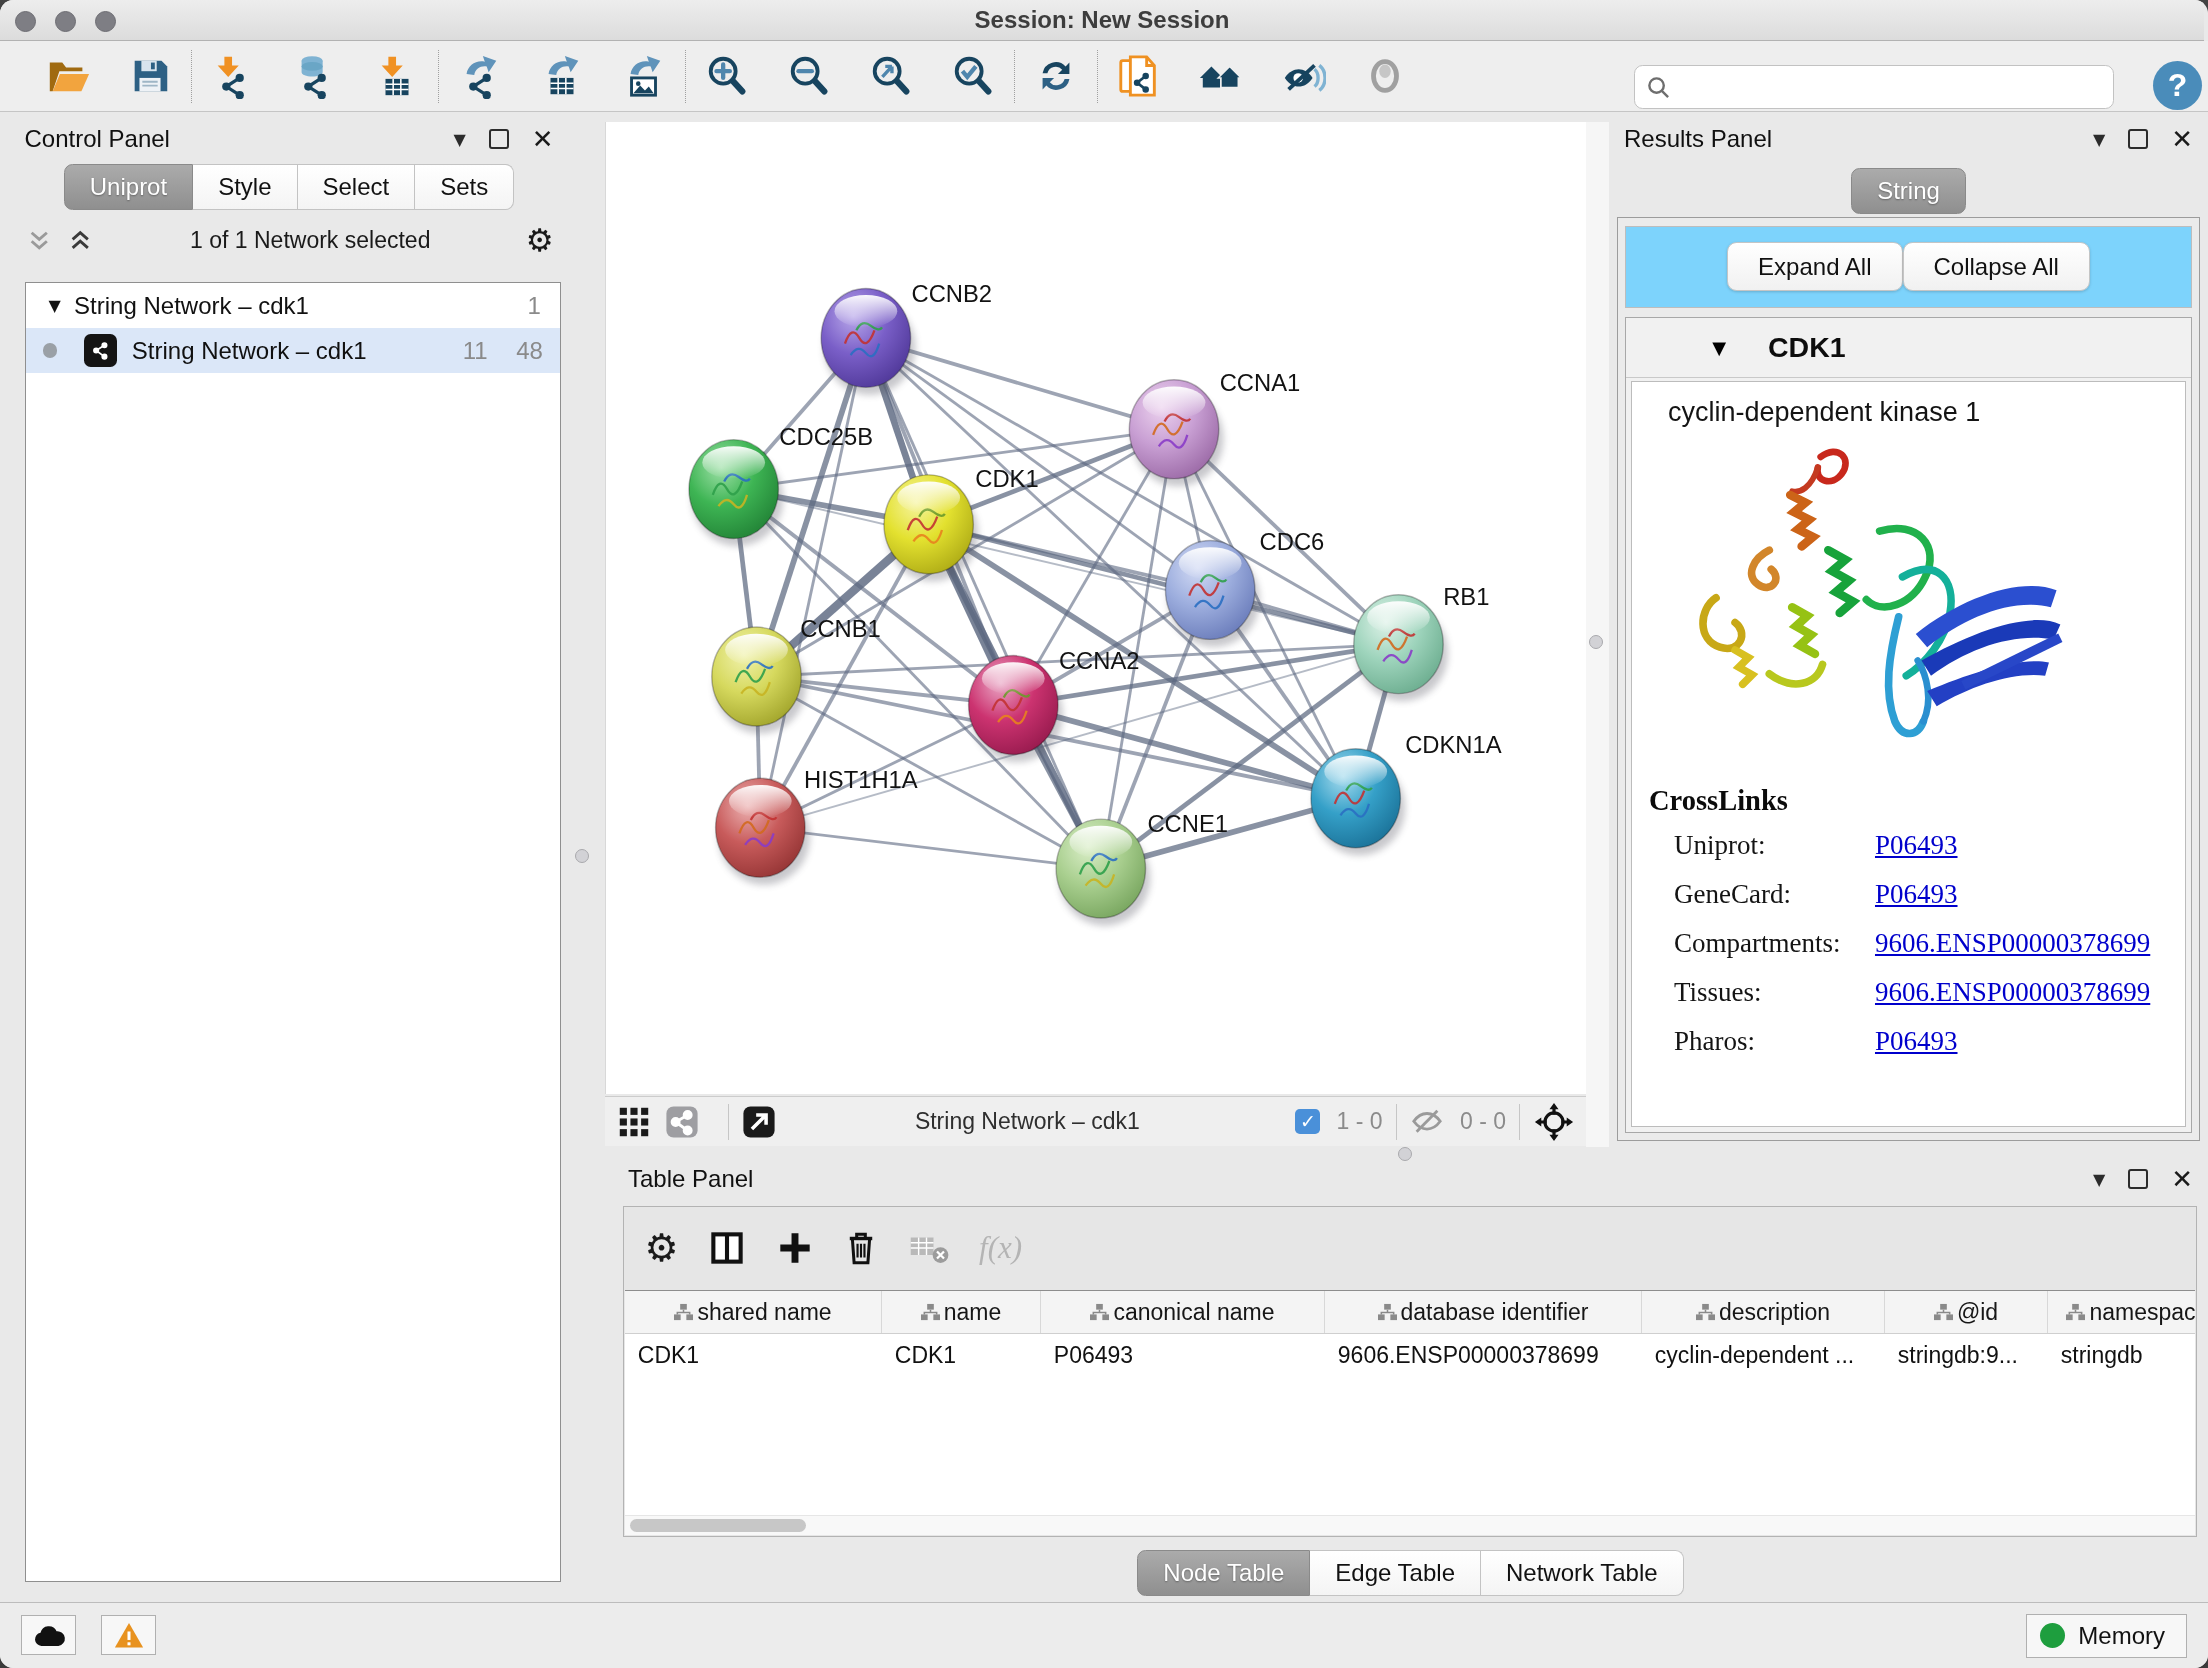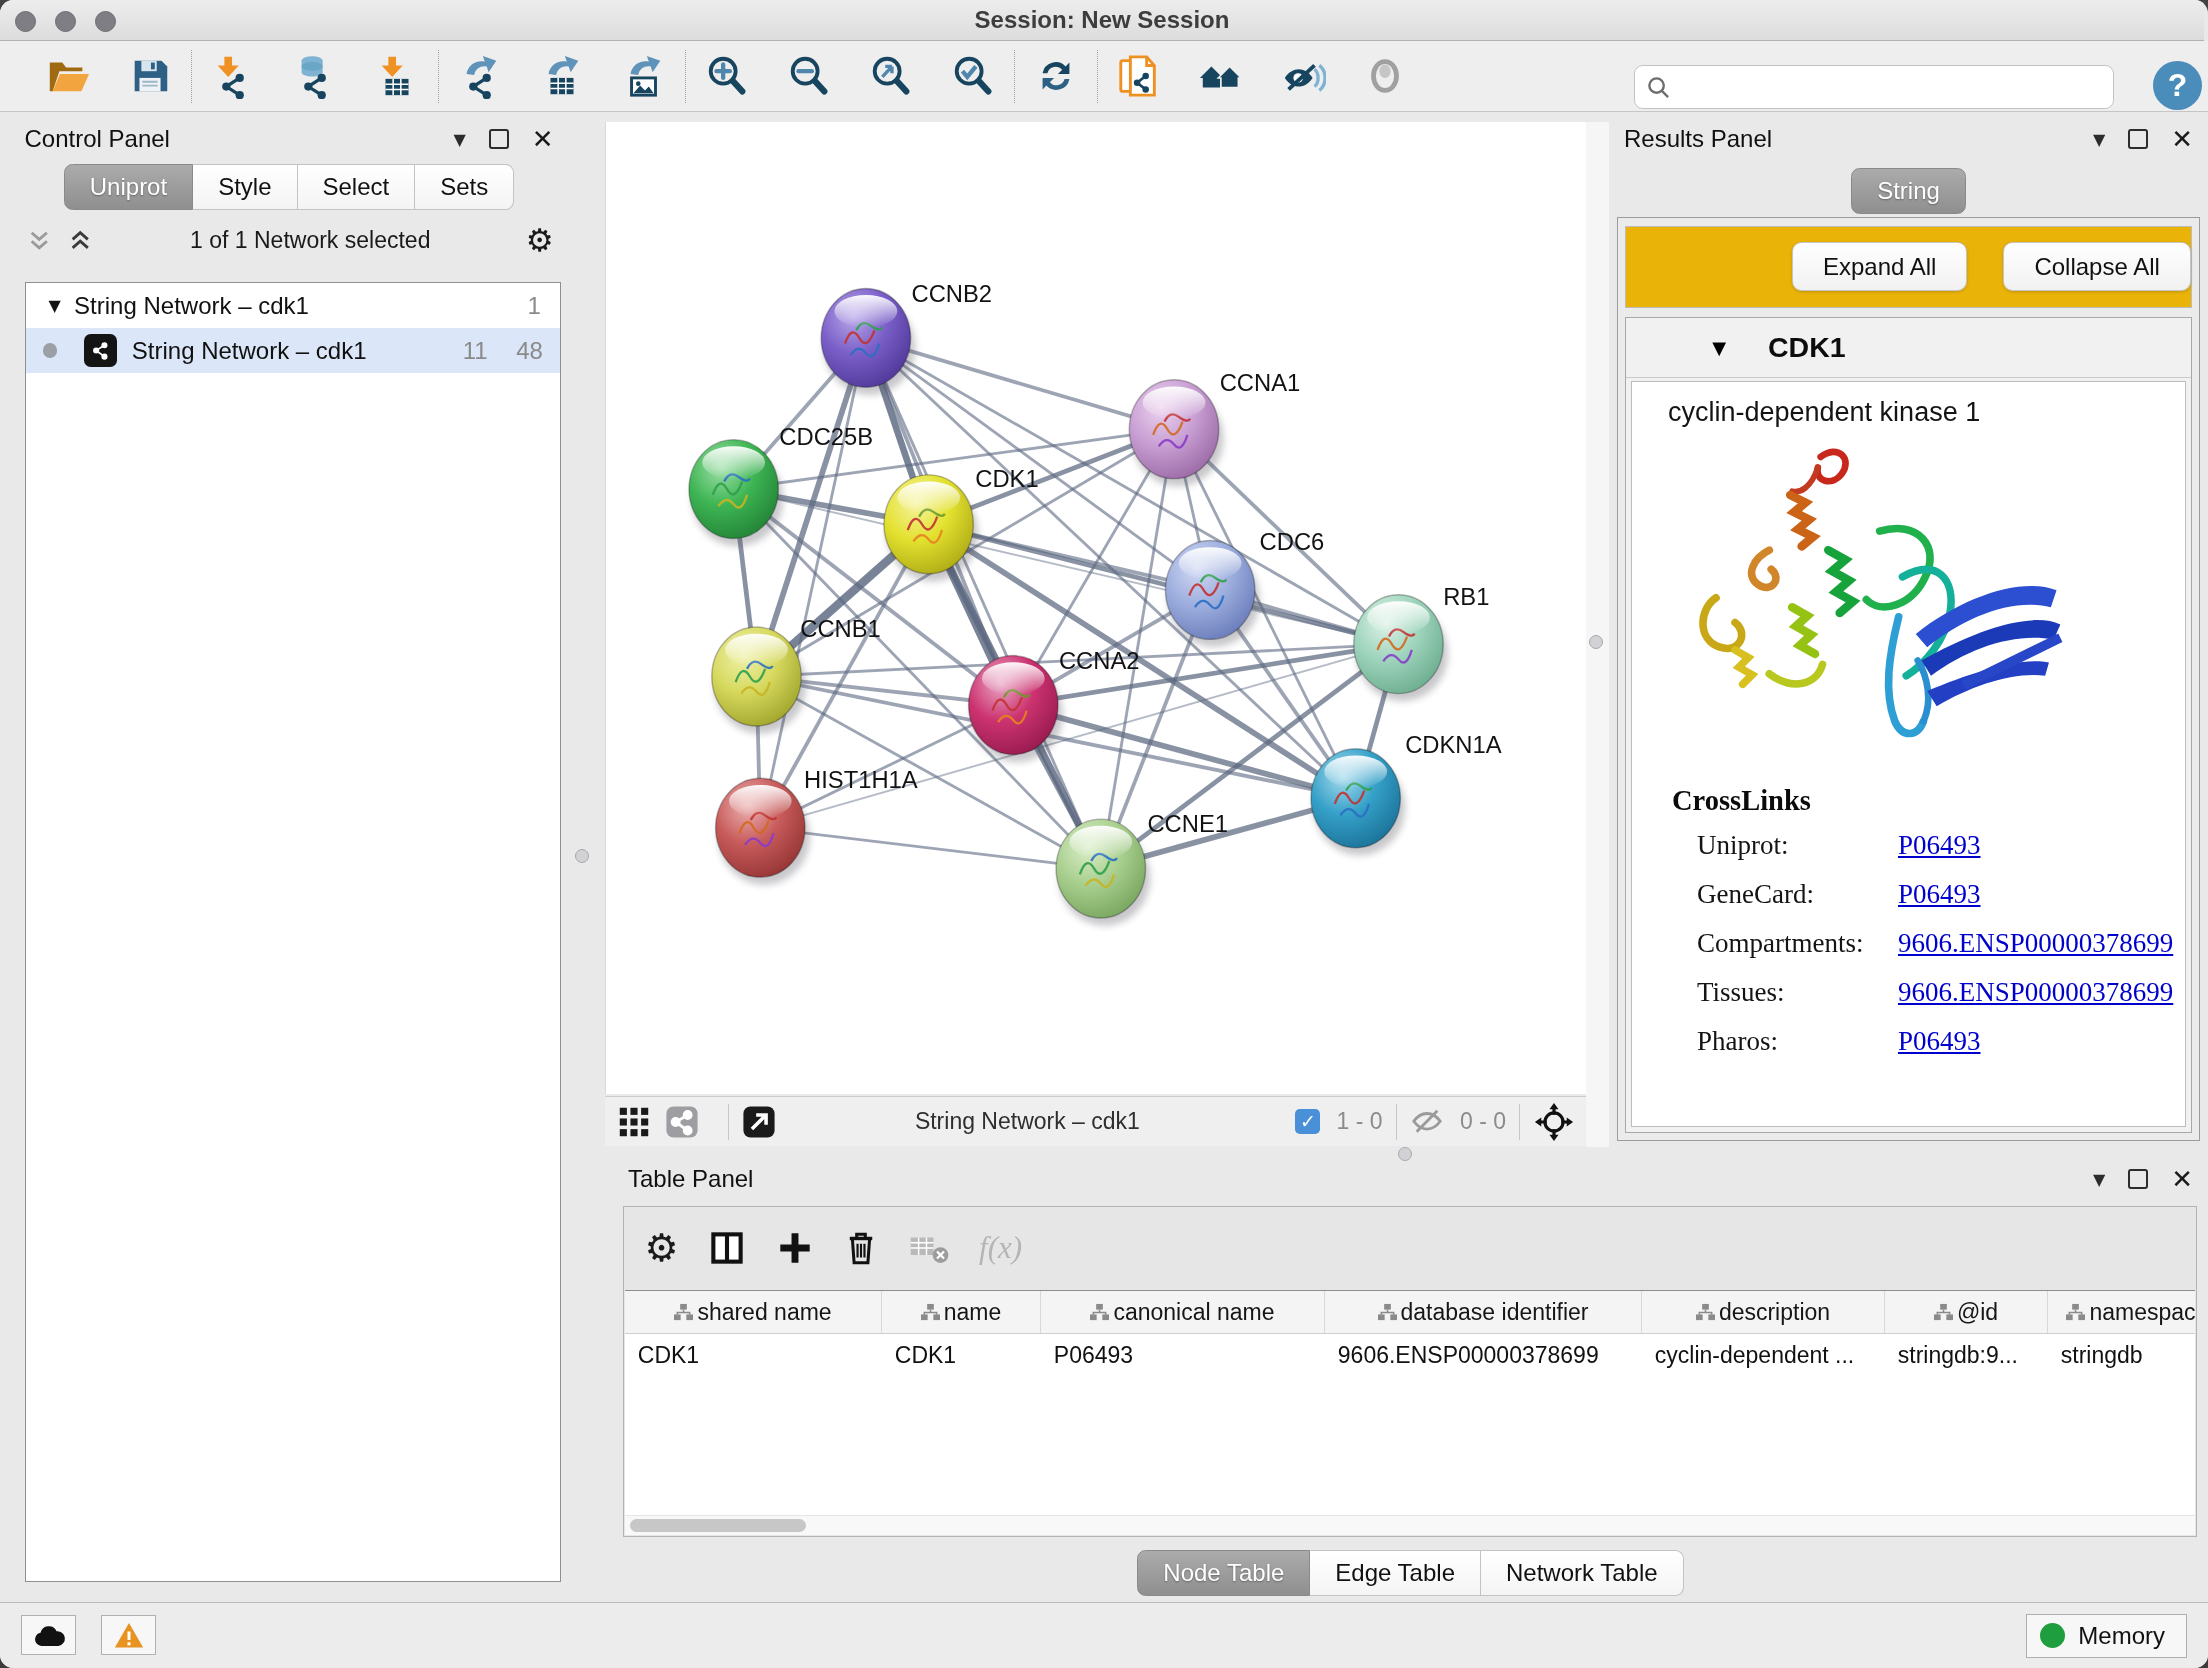--- a/index.html
+++ b/index.html
@@ -57,30 +57,30 @@
   .nt-title{margin-left:124px;color:#2f2f2f;}
   .nt-right{margin-left:auto;display:flex;align-items:center;}
   .nt-count{color:#8b8b8b;margin-left:16px;}
   .cbx{width:25px;height:25px;border-radius:4.8px;background:#4a90d9;color:#fff;font-size:19px;font-weight:bold;text-align:center;line-height:25px;font-family:"DejaVu Sans",sans-serif;}
   .gap-right{position:absolute;left:1586px;top:122px;width:23px;height:1025px;background:#f6f6f6;}
 
   
   #results-panel{position:absolute;left:1609px;top:118px;width:599px;height:1029px;}
   #rp-tab{margin-top:7.6px;}
   .rp-box{position:absolute;left:7.6px;right:7.6px;top:99px;bottom:5.7px;border:1.9px solid #9c9c9c;background:#ebebeb;}
-  .rp-actions{margin:7.6px;height:80px;border:1px solid #bdbdbd;display:flex;align-items:center;justify-content:flex-end;gap:36px;background:#eab308;}
+  .rp-actions{margin:7.6px;height:80px;border:1px solid #bdbdbd;display:flex;align-items:center;justify-content:center;background:#7dd3fc;}
   .btn{background:linear-gradient(#ffffff,#f1f1f1);border:1px solid #c5c5c5;border-radius:9.5px;font-size:24px;color:#111;padding:9.5px 30px;box-shadow:0 1px 2.9px rgba(0,0,0,.18);font-family:inherit;}
   .rp-card{position:absolute;left:7.6px;right:7.6px;top:99px;bottom:7.6px;border:1px solid #a8a8a8;background:#f1f1f1;}
   .card-head{height:59px;display:flex;align-items:center;border-bottom:1px solid #c9c9c9;}
   .card-head .twist{margin:0 42px 0 86px;font-size:18px;font-family:"DejaVu Sans",sans-serif;}
   .card-head .pname{font-size:28.5px;font-weight:bold;color:#0d0d0d;}
   .card-body{position:absolute;left:4.8px;right:4.8px;top:63px;bottom:4.8px;background:#fff;border:1px solid #bcbcbc;overflow:hidden;}
   .pdesc{font-size:27px;color:#141414;padding:15px 0 1.9px 36px;}
   .ribbon-wrap{margin:5.7px 0 0 46px;}
-  .cl{font-family:"Liberation Serif","DejaVu Serif",serif;padding-left:40px;margin-top:13.3px;}
+  .cl{font-family:"Liberation Serif","DejaVu Serif",serif;padding-left:17px;margin-top:13.3px;}
   .cl-head{font-size:28.5px;font-weight:bold;color:#0b0b0b;margin-bottom:13.3px;}
   .cl-row{display:flex;align-items:flex-start;font-size:27px;margin-bottom:18px;}
   .cl-label{width:226px;color:#141414;padding-left:25px;box-sizing:border-box;}
   .cl-link{color:#0000cc;text-decoration:underline;}
 
   
   #table-panel{position:absolute;left:613px;top:1158px;width:1595px;height:447px;}
   .tp-box{position:absolute;left:9.5px;right:11.4px;top:48px;height:329px;border:1px solid #b3b3b3;background:#e6e6e6;}
   .tp-toolbar{height:82px;display:flex;align-items:center;padding-left:21px;gap:28.5px;}
   .tp-toolbar .gear-glyph{font-size:38px;}

